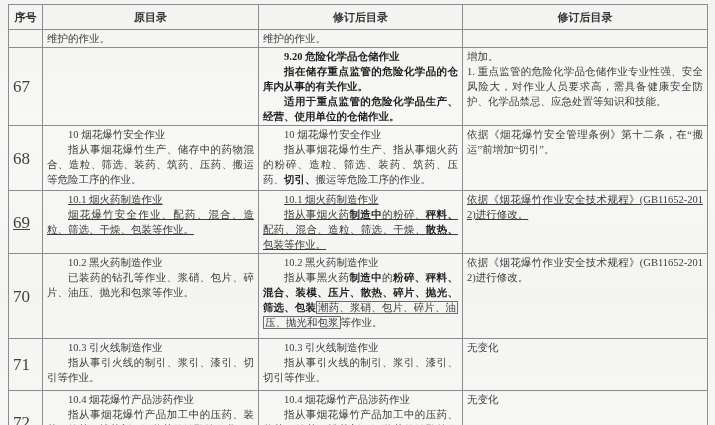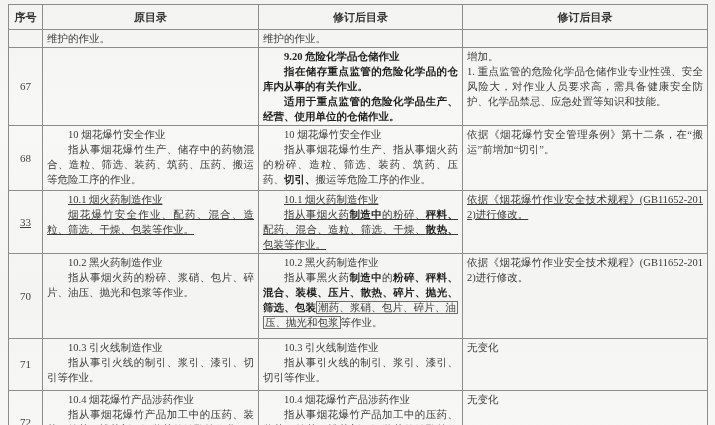--- a/index.html
+++ b/index.html
@@ -29,23 +29,22 @@
   th{
     height:22px;
     vertical-align:middle;
     text-align:center;
     font-weight:bold;
     font-size:11px;
     color:#333;
     padding:1px 2px;
   }
   td.seq{
-    text-align:center;
     vertical-align:middle;
-    font-size:11px;
+    font-size:17px;
     color:#3f3f3f;
   }
   td p{margin:0;text-align:justify;}
   td p.ind{text-indent:2em;}
   .b{font-weight:bold;color:#1f1f1f;}
   .box{
     border:1px solid #6e6e6e;
     padding:0 1px;
     -webkit-box-decoration-break:clone;
     box-decoration-break:clone;
@@ -110,38 +109,38 @@
           </td>
           <td>
             <p class="ind"><span>10 烟花爆竹安全作业</span></p>
             <p class="ind"><span>指从事烟花爆竹生产、指从事烟火药的粉碎、造粒、筛选、装药、筑药、压药、</span><span class="b">切引、</span><span>搬运等危险工序的作业。</span></p>
           </td>
           <td>
             <p><span>依据《烟花爆竹安全管理条例》第十二条，在“搬运”前增加“切引”。</span></p>
           </td>
         </tr>
         <tr>
-          <td class="seq">33</td>
+          <td class="seq">69</td>
           <td>
             <p class="ind"><span>10.1 烟火药制造作业</span></p>
             <p class="ind"><span>烟花爆竹安全作业、配药、混合、造粒、筛选、干燥、包装等作业。</span></p>
           </td>
           <td>
             <p class="ind"><span>10.1 烟火药制造作业</span></p>
             <p class="ind"><span>指从事烟火药</span><span class="b">制造中</span><span>的粉碎、</span><span class="b">秤料、</span><span>配药、混合、造粒、筛选、干燥、</span><span class="b">散热、</span><span>包装等作业。</span></p>
           </td>
           <td>
             <p><span>依据《烟花爆竹作业安全技术规程》(GB11652-2012)进行修改。</span></p>
           </td>
         </tr>
         <tr>
           <td class="seq">70</td>
           <td>
             <p class="ind"><span>10.2 黑火药制造作业</span></p>
-            <p class="ind"><span>指从事烟火药的粉碎、浆硝、包片、碎片、油压、抛光和包浆等作业。</span></p>
+            <p class="ind"><span>已装药的钻孔等作业、浆硝、包片、碎片、油压、抛光和包浆等作业。</span></p>
           </td>
           <td>
             <p class="ind"><span>10.2 黑火药制造作业</span></p>
             <p class="ind"><span>指从事黑火药</span><span class="b">制造中</span><span>的</span><span class="b">粉碎、秤料、混合、装模、压片、散热、碎片、抛光、筛选、包装</span><span class="box">潮药、浆硝、包片、碎片、油压、抛光和包浆</span><span>等作业。</span></p>
           </td>
           <td>
             <p><span>依据《烟花爆竹作业安全技术规程》(GB11652-2012)进行修改。</span></p>
           </td>
         </tr>
         <tr>

